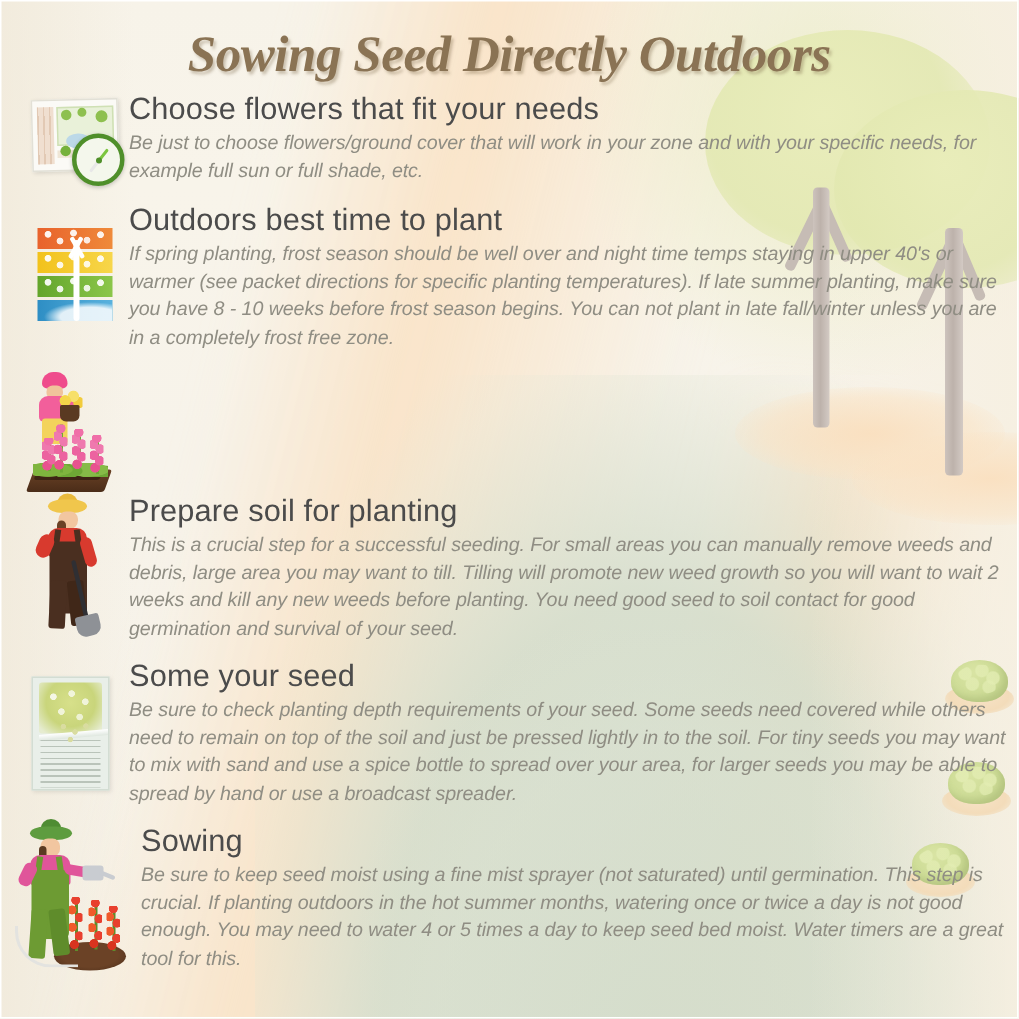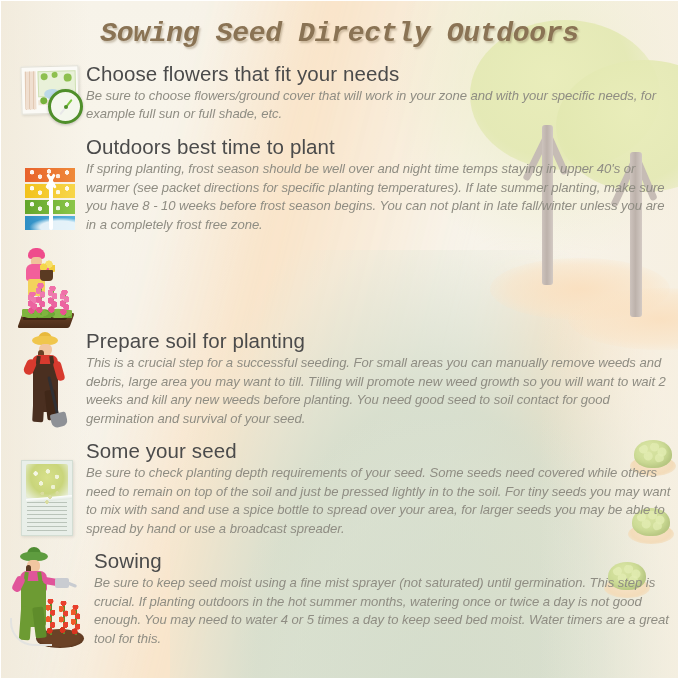--- a/index.html
+++ b/index.html
@@ -123,33 +123,33 @@
       radial-gradient(circle at 70% 75%, rgba(226,236,178,.75) 0 4px, rgba(0,0,0,0) 5px);
   }
   #bush1{left:630px;top:440px;width:46px;height:40px;}
   #bush2{left:628px;top:508px;width:46px;height:40px;}
   #bush3{left:604px;top:562px;width:46px;height:40px;}
 
   
   #title{
     position:absolute;left:0;top:18px;width:679px;
     text-align:center;
-    font-family:Liberation Mono, monospace;
+    font-family:Liberation Serif, serif;
     font-style:italic;font-weight:bold;
-    font-size:28px;
+    font-size:34px;
     letter-spacing:-0.3px;
     color:#8a7354;
     text-shadow:1.5px 2px 2px rgba(120,100,70,.35);
     white-space:nowrap;
     z-index:6;
   }
 
   
   #content{position:absolute;left:0;top:0;width:679px;height:679px;z-index:5;}
-  .row{position:absolute;display:flex;align-items:flex-end;}
+  .row{position:absolute;display:flex;align-items:center;}
   .icon-cell{
     position:relative;
     flex:0 0 auto;
     width:70px;
     display:flex;justify-content:center;align-items:flex-start;
   }
   .text-cell{flex:1 1 auto;padding-left:4px;}
   .sec-head{
     font-family:"Liberation Sans", sans-serif;
     font-size:20.5px;
@@ -519,21 +519,21 @@
             <div class="gp-shrub s6"></div>
           </div>
           <div class="compass">
             <div class="needle"></div>
             <div class="hub"></div>
           </div>
         </div>
       </div>
       <div class="text-cell">
         <h2 class="sec-head">Choose flowers that fit your needs</h2>
-        <p class="sec-body">Be sure to choose flowers/ground cover  that will work in your zone and with your specific needs, for example full sun or full shade, etc.</p>
+        <p class="sec-body">Be just to choose flowers/ground cover  that will work in your zone and with your specific needs, for example full sun or full shade, etc.</p>
       </div>
     </div>
 
     <div class="row" id="row2">
       <div class="icon-cell">
         <div id="icon-seasons">
           <div class="season-band sb1">
               <div class="leafdots"></div>
             </div>
           <div class="season-band sb2">

